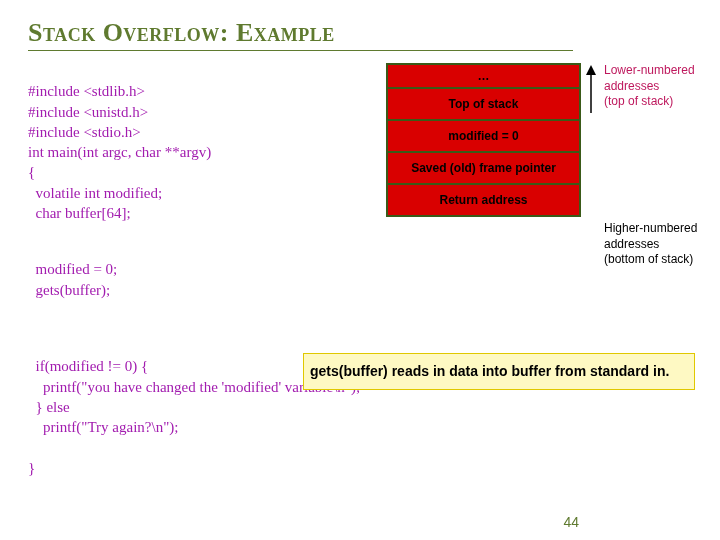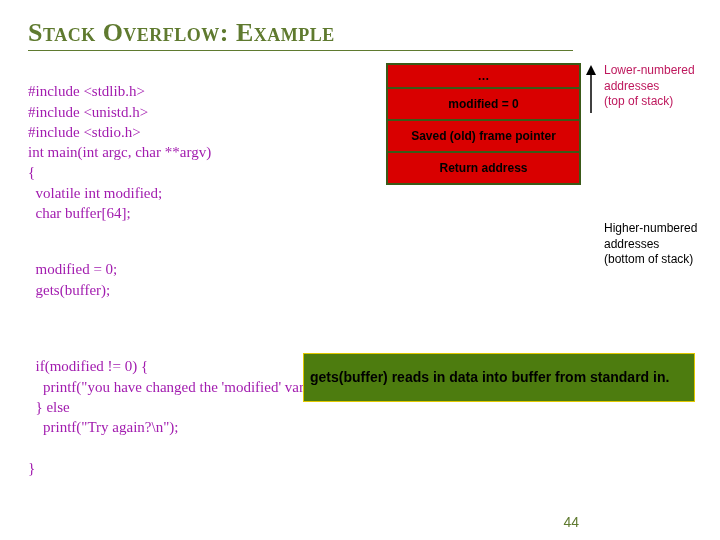--- a/index.html
+++ b/index.html
@@ -96,27 +96,27 @@
     font-size: 12px;
     line-height: 1.3;
     color: #000000;
     white-space: pre;
   }
   .note {
     position: absolute;
     left: 275px;
     top: 292px;
     width: 378px;
-    background: #4d7c0f;
+    background: #fef9c3;
     border: 1px solid #e0c800;
     font-family: Arial, Helvetica, sans-serif;
     font-weight: bold;
     font-size: 14px;
     line-height: 1.35;
-    padding: 14px 6px;
+    padding: 8px 6px;
     color: #000;
   }
   .pagenum {
     position: absolute;
     right: 18px;
     bottom: 10px;
     font-family: Tahoma, Arial, sans-serif;
     font-size: 14px;
     color: #5f7a2f;
   }
@@ -153,20 +153,23 @@
 </div>
     </div>
 
     <div class="stack-wrap">
       <table class="stack">
         <tbody>
             <tr>
               <td class="short">…</td>
             </tr>
         <tr>
+              <td>Top of stack</td>
+            </tr>
+        <tr>
               <td>modified = 0</td>
             </tr>
         <tr>
               <td>Saved (old) frame pointer</td>
             </tr>
         <tr>
               <td>Return address</td>
             </tr>
       </tbody>
         </table>

